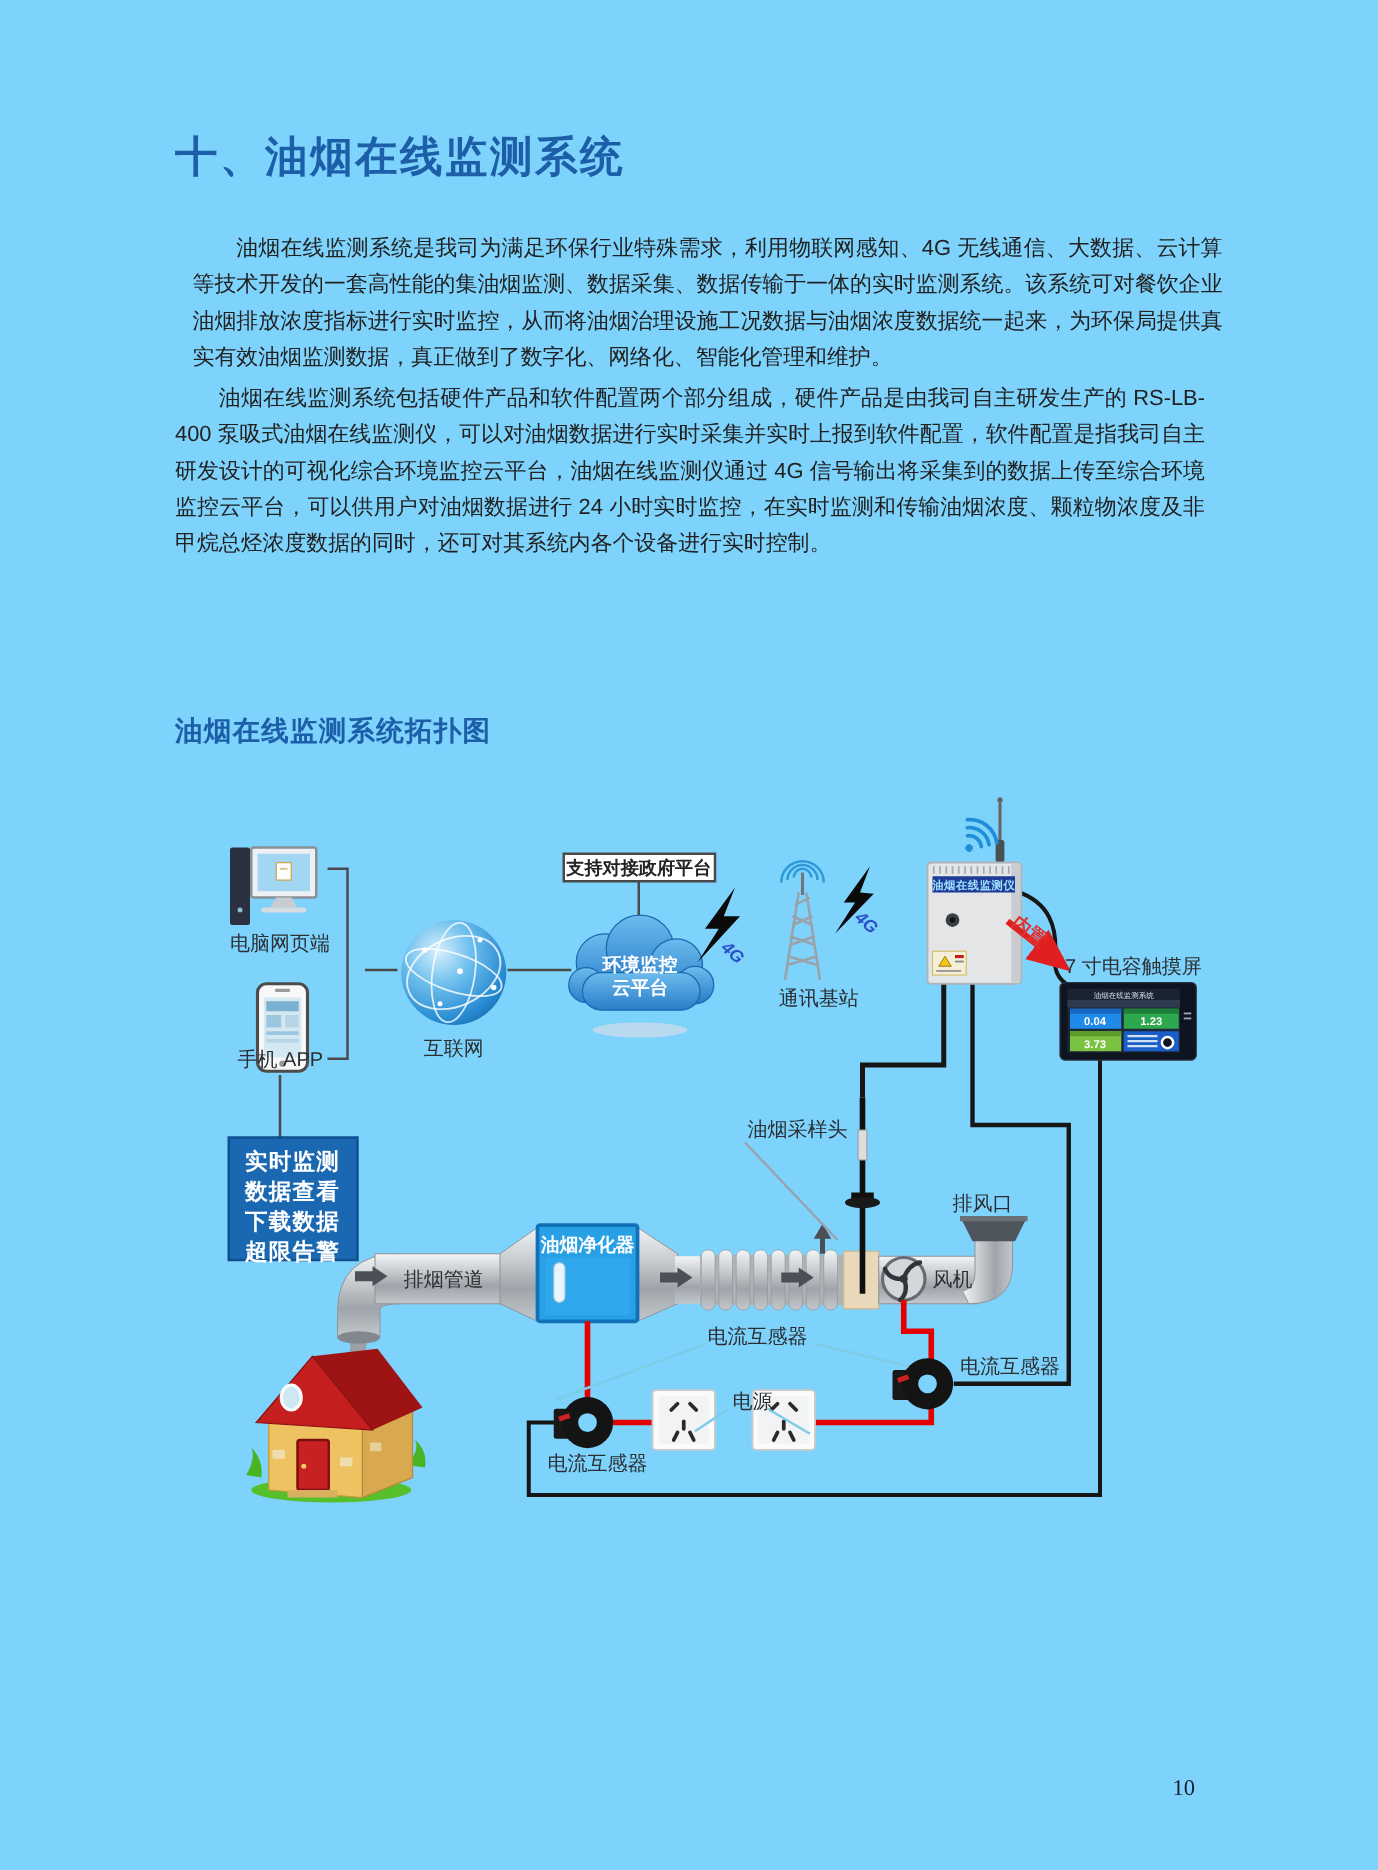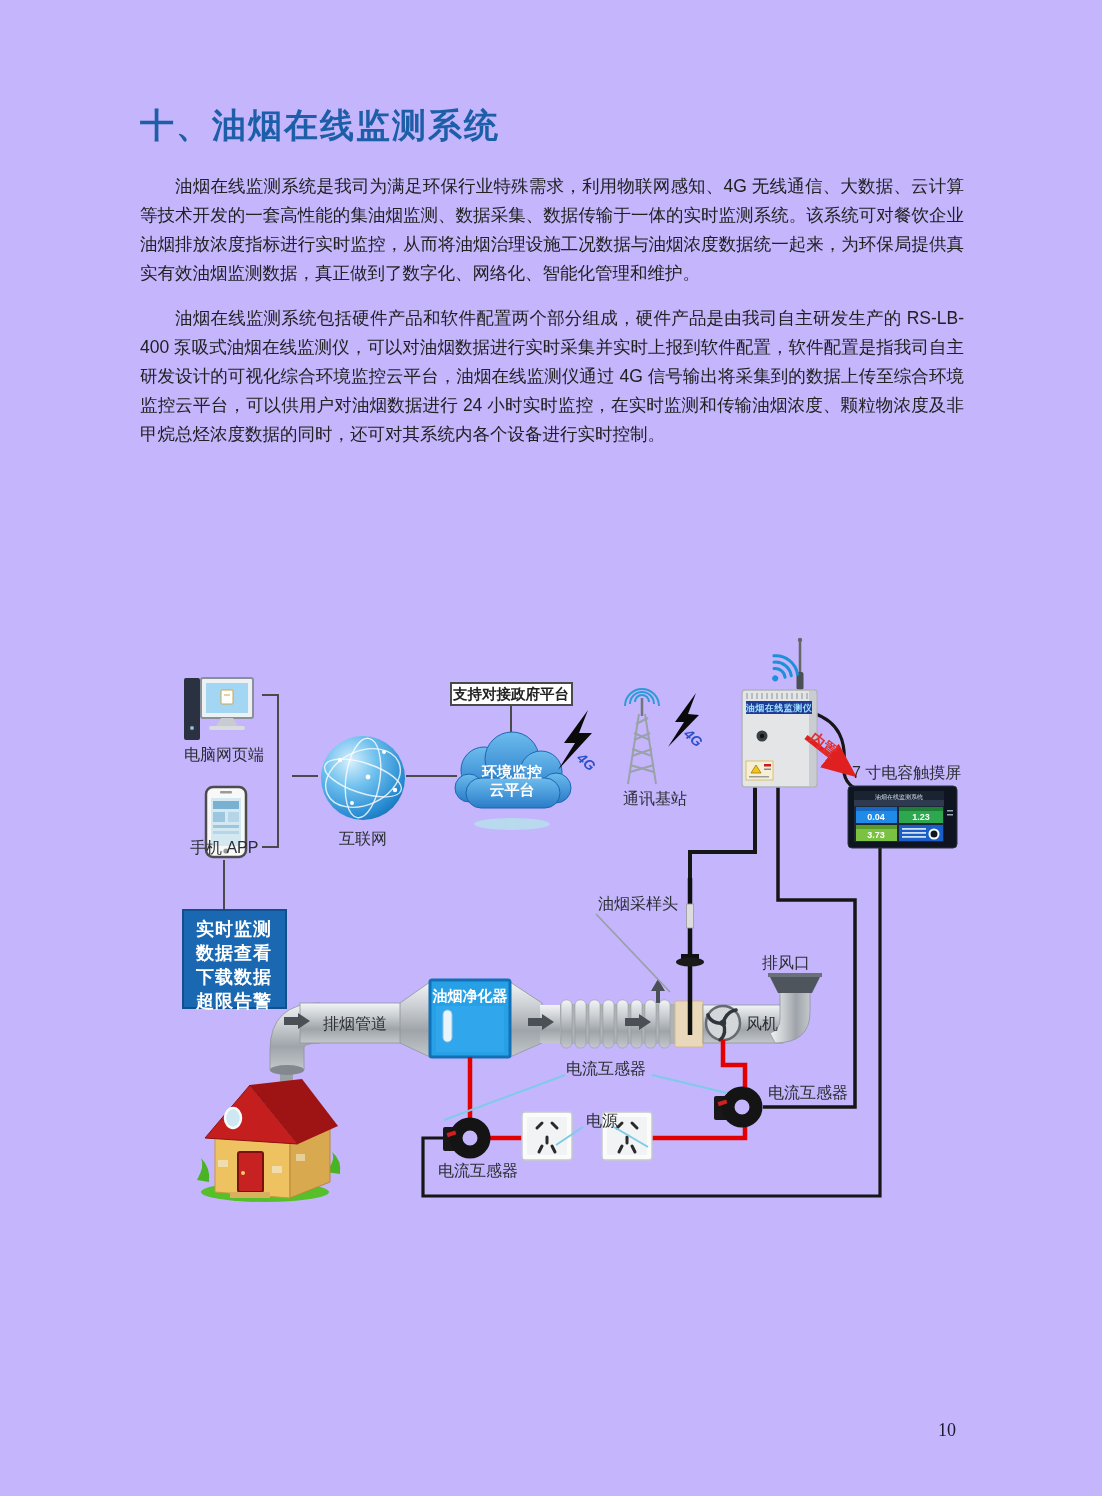--- a/index.html
+++ b/index.html
@@ -1,42 +1,43 @@
 <!DOCTYPE html>
 <html><head>
 <meta charset="utf-8">
 <style>
   html,body{margin:0;padding:0;background:#ffffff;}
-  .page{position:relative;width:1102px;height:1496px;background:#c4b5fd;
+  .page{position:relative;width:1102px;height:1496px;background:#7dd3fc;
         font-family:"Liberation Sans",sans-serif;overflow:hidden;}
   .doc-title{position:absolute;left:140px;top:80px;font-size:34px;font-weight:bold;
              color:#1c5fa8;letter-spacing:2px;}
   .para{position:absolute;left:140px;width:824px;font-size:17.5px;line-height:29px;
         color:#212121;text-align:justify;text-indent:2em;}
-  .para1{top:154px;}
+  .para1{top:166px;margin-left:14px;}
   .para2{top:277px;margin-top:27px;}
   .sub-title{position:absolute;left:140px;top:552px;font-size:22px;font-weight:bold;
              color:#1c5fa8;letter-spacing:1px;}
   .page-num{position:absolute;left:938px;top:1420px;font-size:18px;color:#1a1a2e;
             font-family:"Liberation Serif",serif;}
   .diagram{position:absolute;left:0;top:620px;width:1102px;height:600px;}
   svg text{font-family:"Liberation Sans",sans-serif;}
   .lbl{font-size:16px;fill:#2b2f33;}
   .lbl-sm{font-size:14.5px;fill:#222;}
   .feature-line{font-size:18px;font-weight:bold;fill:#ffffff;letter-spacing:1px;}
   .g4{font-size:14px;font-weight:bold;font-style:italic;fill:#2b50c8;}
 </style>
 </head>
 <body>
 
 <div class="page">
 
   <h1 class="doc-title">十、油烟在线监测系统</h1>
   <p class="para para1">油烟在线监测系统是我司为满足环保行业特殊需求，利用物联网感知、4G 无线通信、大数据、云计算等技术开发的一套高性能的集油烟监测、数据采集、数据传输于一体的实时监测系统。该系统可对餐饮企业油烟排放浓度指标进行实时监控，从而将油烟治理设施工况数据与油烟浓度数据统一起来，为环保局提供真实有效油烟监测数据，真正做到了数字化、网络化、智能化管理和维护。</p>
   <p class="para para2">油烟在线监测系统包括硬件产品和软件配置两个部分组成，硬件产品是由我司自主研发生产的 RS-LB-400 泵吸式油烟在线监测仪，可以对油烟数据进行实时采集并实时上报到软件配置，软件配置是指我司自主研发设计的可视化综合环境监控云平台，油烟在线监测仪通过 4G 信号输出将采集到的数据上传至综合环境监控云平台，可以供用户对油烟数据进行 24 小时实时监控，在实时监测和传输油烟浓度、颗粒物浓度及非甲烷总烃浓度数据的同时，还可对其系统内各个设备进行实时控制。</p>
+  <h2 class="sub-title">油烟在线监测系统拓扑图</h2>
   <div class="page-num">10</div>
 
   <div class="diagram">
   <svg width="1102" height="600" viewBox="0 0 1102 600">
     <defs>
       <linearGradient id="ductGrad" x1="0" y1="0" x2="0" y2="1">
         <stop offset="0" stop-color="#f2f4f5"></stop>
             <stop offset="0.35" stop-color="#c8ccd0"></stop>
         <stop offset="0.65" stop-color="#9ea4a9"></stop>
             <stop offset="1" stop-color="#c4c8cc"></stop>

